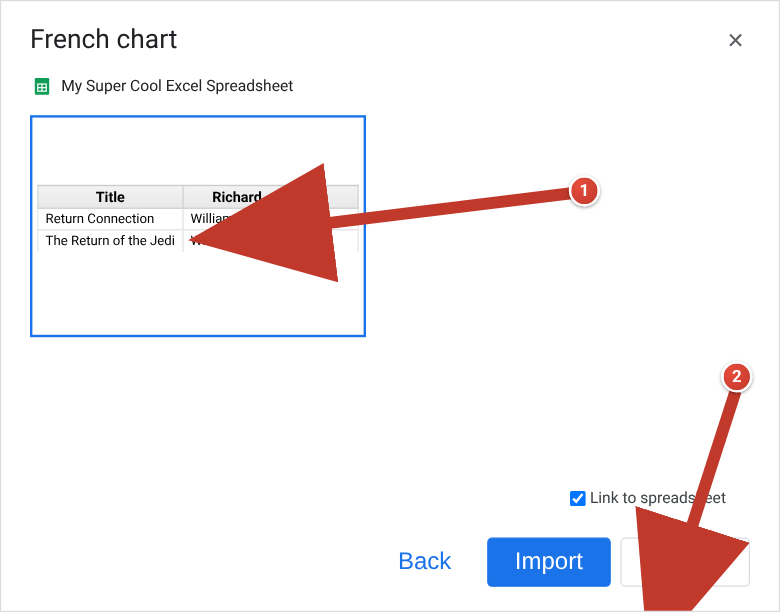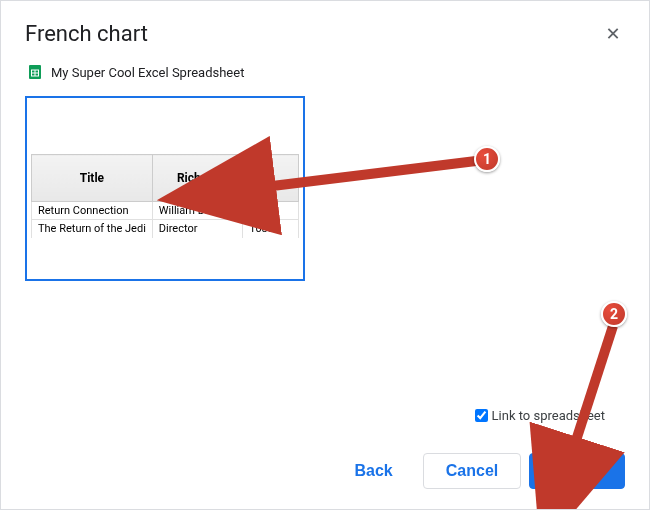--- a/index.html
+++ b/index.html
@@ -77,21 +77,21 @@
     }
     .mini-table {
       width: 100%;
       border-collapse: collapse;
       font-size: 12px;
       margin-top: 52px;
     }
     .mini-table th {
       background: linear-gradient(#f3f3f3, #e8e8e8);
       border: 1px solid #ccc;
-      padding: 16px 6px;
+      padding: 2px 6px;
       text-align: center;
       font-weight: bold;
       color: #000;
     }
     .mini-table td {
       border: 1px solid #e0e0e0;
       padding: 2px 6px;
       color: #000;
       font-size: 11px;
       white-space: nowrap;
@@ -118,22 +118,22 @@
       margin-right: 12px;
       margin-bottom: 32px;
       position: absolute;
       right: 32px;
       bottom: 54px;
     }
     .link-check input {
       margin-right: 4px;
     }
     .btn {
-      font-size: 16px;
-      font-weight: 700;
+      font-size: 20px;
+      font-weight: 400;
       padding: 8px 22px;
       border-radius: 4px;
       cursor: pointer;
       border: 1px solid #dadce0;
       background: #fff;
       color: #1a73e8;
       text-align: center;
     }
     .btn:first-of-type {
       border: none;
@@ -198,38 +198,38 @@
             <th>Richard</th>
             <th class="y3"></th>
           </tr>
           <tr>
             <td>Return Connection</td>
             <td>William Director</td>
             <td>1971</td>
           </tr>
           <tr class="row-cut" style="height:14px; overflow:hidden;">
             <td style="white-space:nowrap; overflow:hidden;">The Return of the Jedi</td>
-            <td>Director</td>
+            <td>William</td>
             <td>1083</td>
           </tr>
         </tbody>
           </table>
       </div>
     </div>
   </div>
 
   <div class="link-check">
     <input type="checkbox" checked="" style="">
     <span>Link to spreadsheet</span>
   </div>
 
   <div class="footer">
     <button class="btn">Back</button>
+    <button class="btn btn-primary">Import</button>
     <button class="btn">Cancel</button>
-    <button class="btn btn-primary">Import</button>
   </div>
 
 </div>
 
 <svg class="annotation" width="650" height="510" style="top:0;left:0;">
   <defs>
     <marker id="arrowhead" markerWidth="12" markerHeight="10" refX="2" refY="5" orient="auto">
       <polygon points="0 0, 12 5, 0 10" fill="#c0392b"></polygon>
     </marker>
   </defs>

